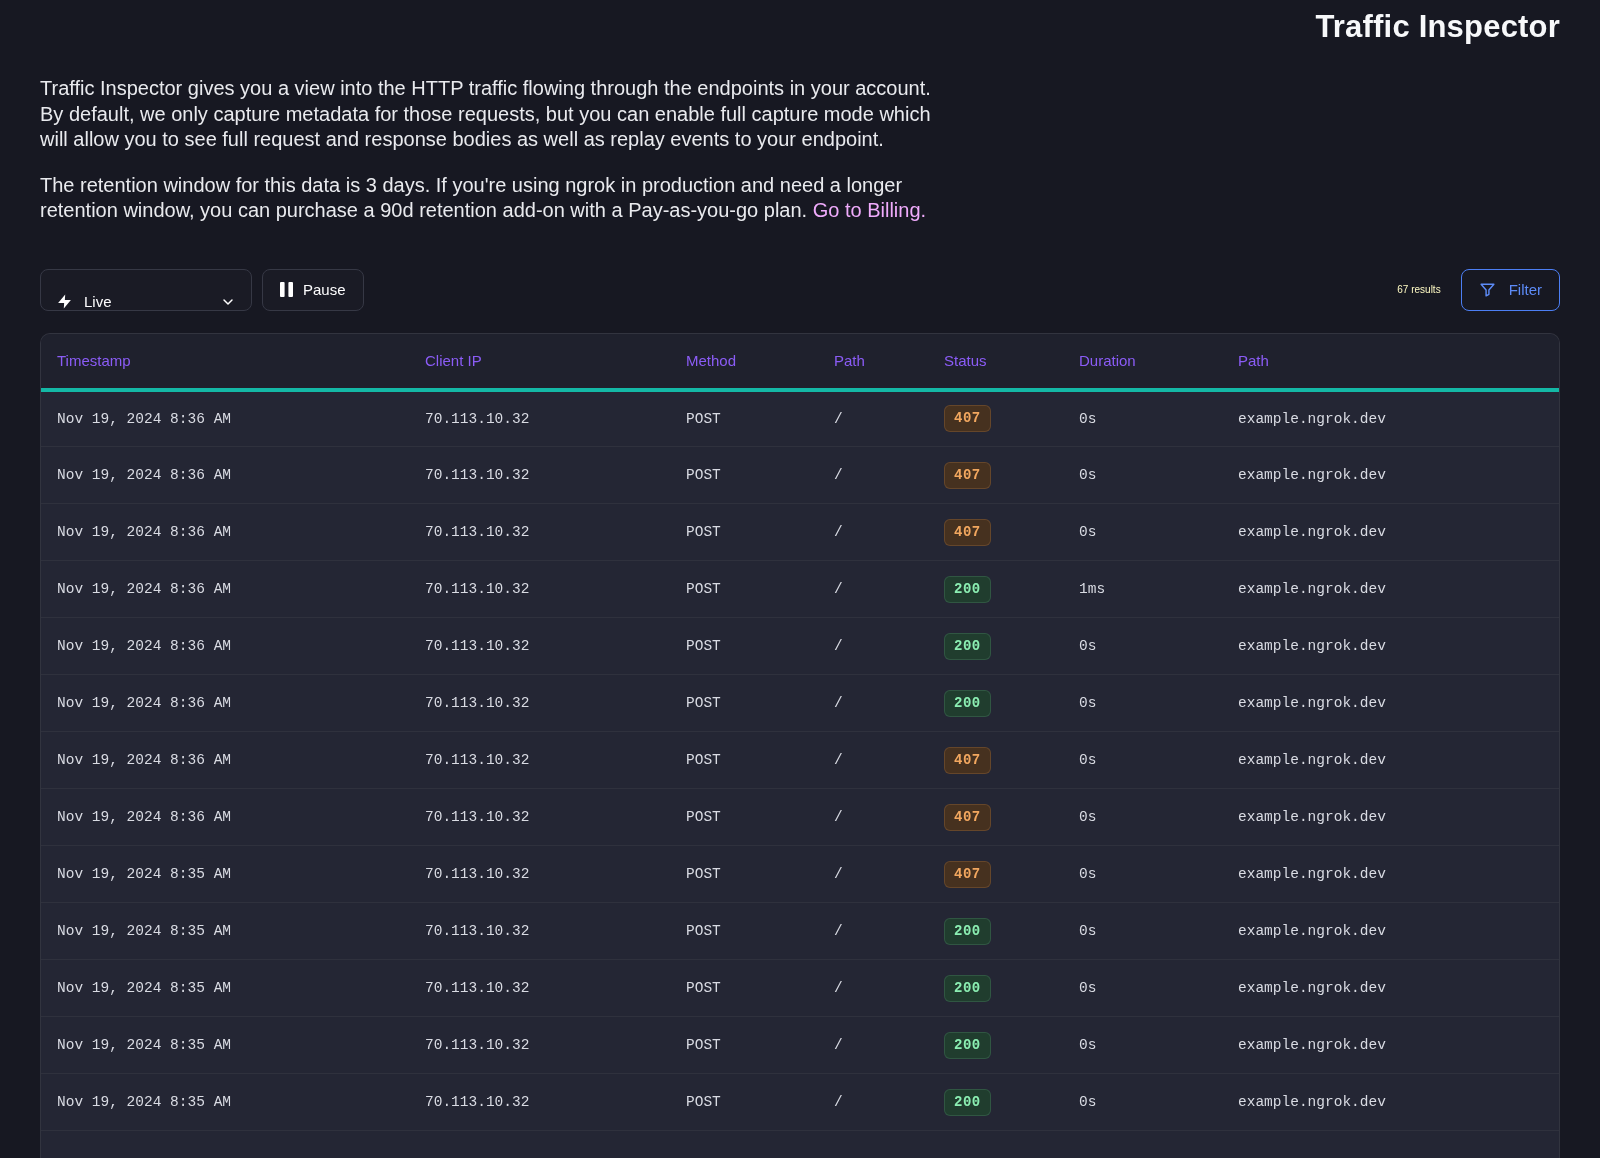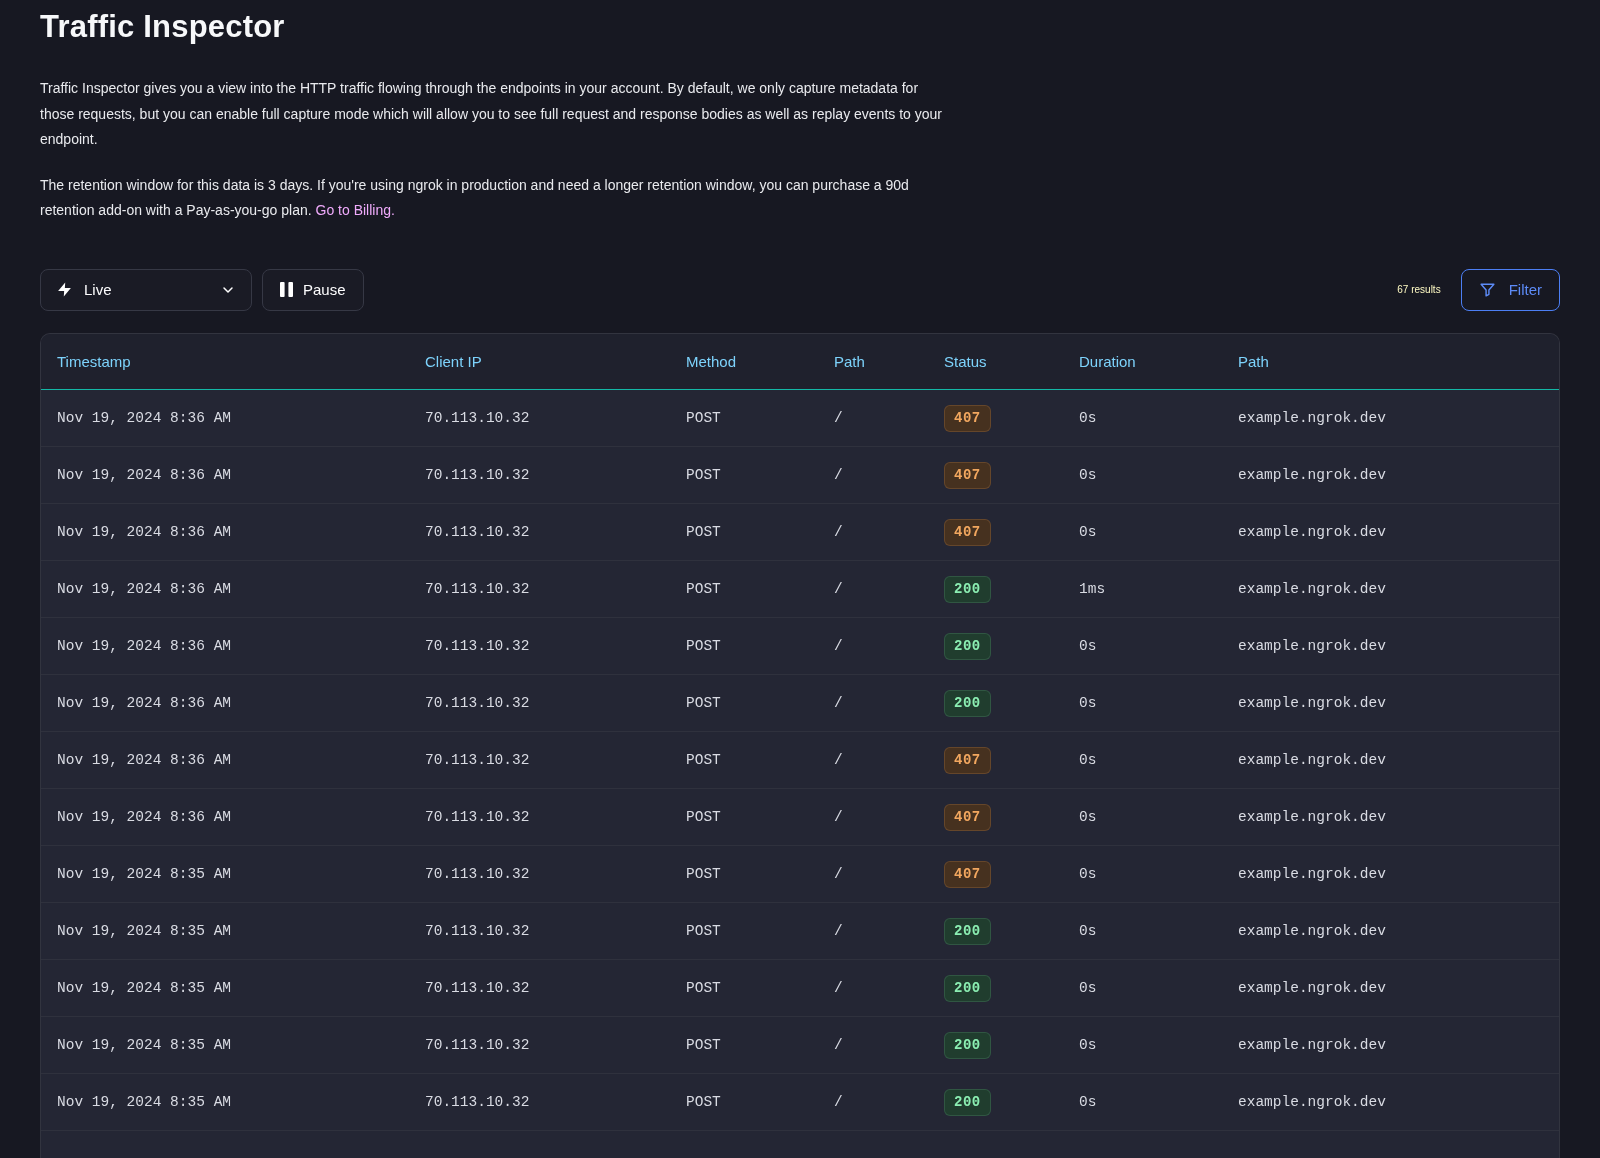--- a/index.html
+++ b/index.html
@@ -9,37 +9,38 @@
     background: #171822;
     font-family: "Liberation Sans", sans-serif;
     color: #e9eaee;
   }
   .page { padding: 8px 40px 0 40px; }
 
   .page-title {
     margin: 0 0 30px 0;
     font-size: 31px; font-weight: 700; color: #f7f8fa; letter-spacing: .2px;
     line-height: 38px;
+    text-align: right;
   }
   .desc {
     margin: 0 8px 20px 0;
     max-width: 908px;
-    font-size: 14px; line-height: 25.5px; color: #e9eaee;
+    font-size: 20px; line-height: 25.5px; color: #e9eaee;
   }
   .link { color: #f0abfc; text-decoration: none; cursor: pointer; }
 
   
   .toolbar { margin-top: 45px; display: flex; align-items: center; height: 42px; }
   .select, .btn {
     height: 42px; border: 1px solid #363845; border-radius: 8px;
     background: #1a1b25; color: #fdfdfe; font-size: 15px;
     display: flex; align-items: center; cursor: pointer;
     font-family: inherit;
   }
-  .select { width: 212px; padding: 0 15px; gap: 11px; }
+  .select { width: 212px; padding: 0 15px; gap: 11px; align-items: flex-end; }
   .select .chev { margin-left: auto; display: flex; }
   .btn { padding: 0 17px; gap: 10px; margin-left: 10px; }
   .icon { display: flex; align-items: center; }
   .spacer { flex: 1; }
   .results { color: #fef9c3; font-size: 10px; margin-left: 44px; }
   .btn.filter {
     margin-left: 20px; background: transparent;
     border: 1.5px solid #4c7ef3; color: #5d8bf7; gap: 13px;
   }
 
@@ -47,23 +48,23 @@
   .table-wrap {
     margin-top: 22px;
     border: 1px solid #32343f; border-bottom: none;
     border-radius: 10px 10px 0 0;
     overflow: hidden;
     background: #242634;
   }
   table { width: 100%; border-collapse: collapse; table-layout: fixed; }
   thead th {
     height: 56px; background: #1f212d;
-    font-weight: 400; font-size: 15px; color: #7dd3fc;
+    font-weight: 400; font-size: 15px; color: #8b5cf6;
     text-align: left; padding: 0 0 0 16px;
-    border-bottom: 1px solid #14b8a6;
+    border-bottom: 4px solid #14b8a6;
   }
   tbody td {
     height: 57px; padding: 0 0 0 16px;
     font-family: "Liberation Mono", "DejaVu Sans Mono", monospace;
     font-size: 14.5px; color: #d9dbe3;
     white-space: nowrap; overflow: hidden;
   }
   tbody tr + tr td { border-top: 1px solid #2f313d; }
   .badge {
     display: inline-block; padding: 4px 9px; border-radius: 6px;

